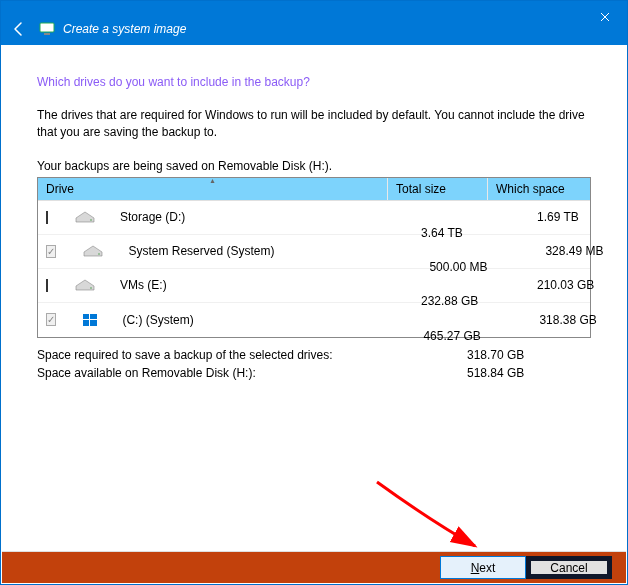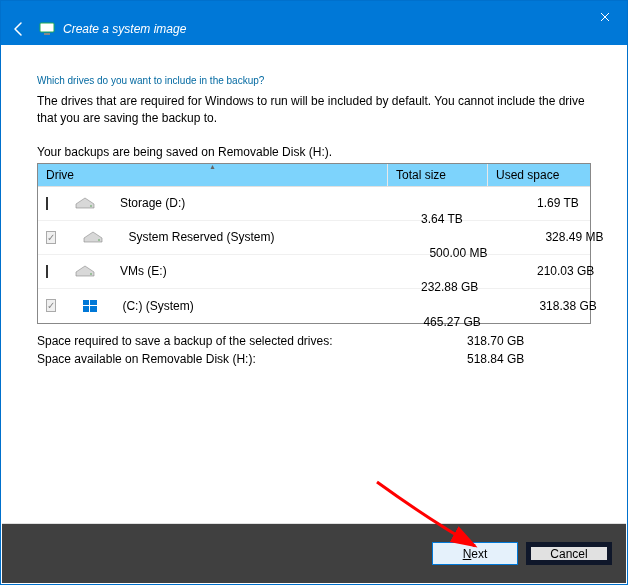--- a/index.html
+++ b/index.html
@@ -39,24 +39,24 @@
     position: absolute;
     right: 0; top: 0;
     width: 45px; height: 32px;
     display: flex; align-items: center; justify-content: center;
     color: #fff;
   }
   .content {
     padding: 30px 36px 0 36px;
   }
   .heading {
-    color: #0369a1;
-    font-size: 10px;
+    color: #8b5cf6;
+    font-size: 12px;
     font-weight: 400;
-    margin-bottom: 7px;
+    margin-bottom: 18px;
   }
   .desc {
     color: #000;
     line-height: 1.4;
     margin-bottom: 18px;
   }
   .subhead {
     margin-bottom: 4px;
   }
   .drive-table {
@@ -112,28 +112,27 @@
   }
   .summary-row {
     display: flex;
     line-height: 1.5;
   }
   .summary-row .lbl { flex: 0 0 430px; }
   .summary-row .val { flex: 0 0 100px; text-align: left; }
   .footer {
     position: absolute;
     left: 1px; right: 1px; bottom: 1px;
-    height: 60px;
-    background: #404040;
+    height: 32px;
+    background: #c2410c;
     border-top: 1px solid #dfdfdf;
     display: flex;
     align-items: center;
     justify-content: flex-end;
     padding-right: 14px;
-    gap: 8px;
   }
   .btn {
     min-width: 86px;
     height: 23px;
     background: #e1e1e1;
     border: 5px solid #0f172a;
     font-size: 12px;
     font-family: inherit;
     padding: 0 12px;
     cursor: pointer;
@@ -179,21 +178,21 @@
   <div class="desc">The drives that are required for Windows to run will be included by default. You cannot include the drive that you are saving the backup to.</div>
   <div class="subhead">Your backups are being saved on Removable Disk (H:).</div>
 
   <div class="drive-table">
     <div class="drive-header">
       <div class="col col-drive">
         <span>Drive</span>
         <span class="sort-ind">▴</span>
       </div>
       <div class="col col-total">Total size</div>
-      <div class="col col-used">Used space</div>
+      <div class="col col-used">Which space</div>
     </div>
     <div class="drive-rows" id="drive-rows">
         <div class="drive-row">
           <div class="chk"></div>
           <div class="drv-icon">
             <svg width="22" height="14" viewBox="0 0 22 14">
               <path d="M2 8 L11 2 L20 8 L20 12 L2 12 Z" fill="#d8d8d8" stroke="#888" stroke-width="0.6"></path>
               <ellipse cx="17" cy="10" rx="1" ry="0.7" fill="#6a6"></ellipse>
             </svg>
           </div>

